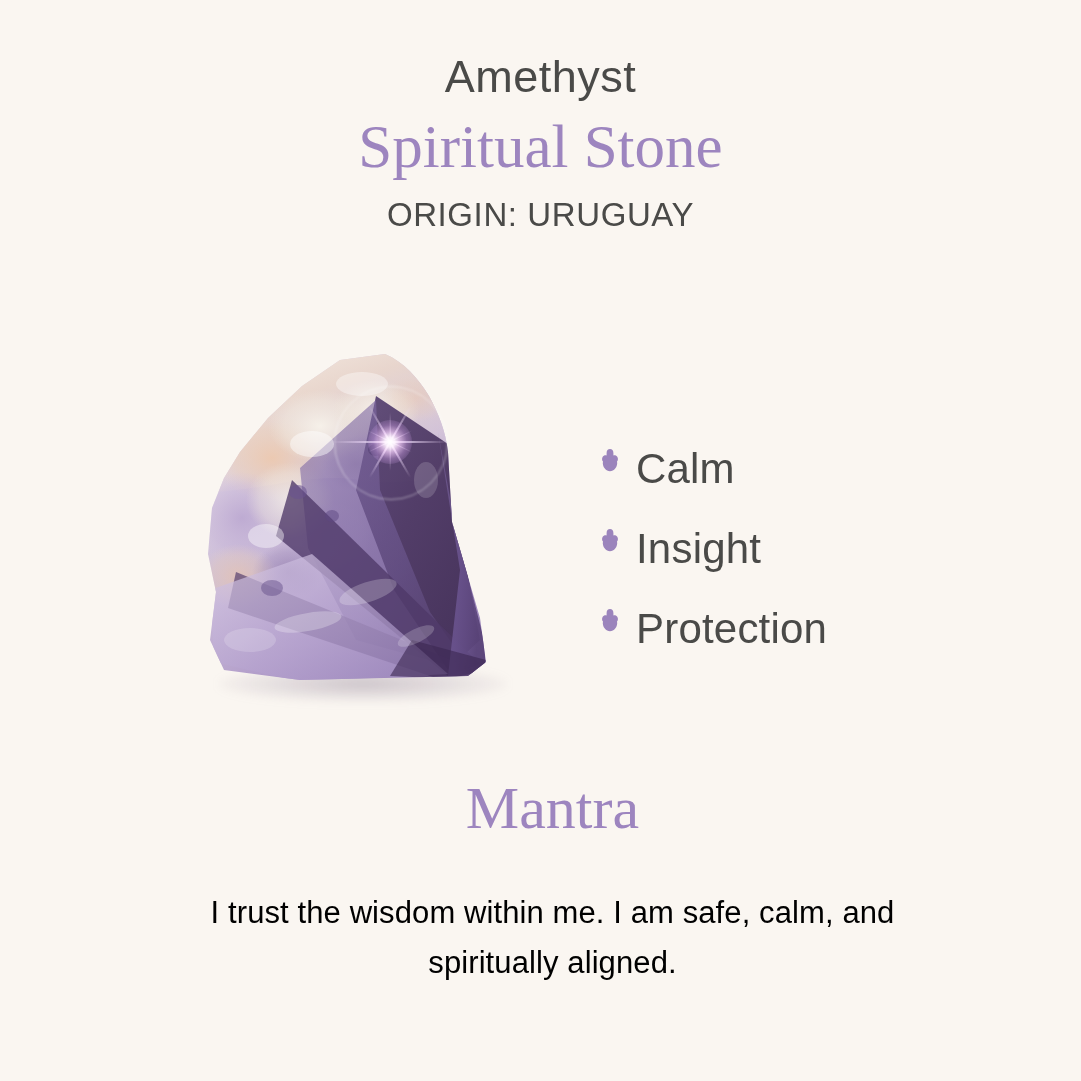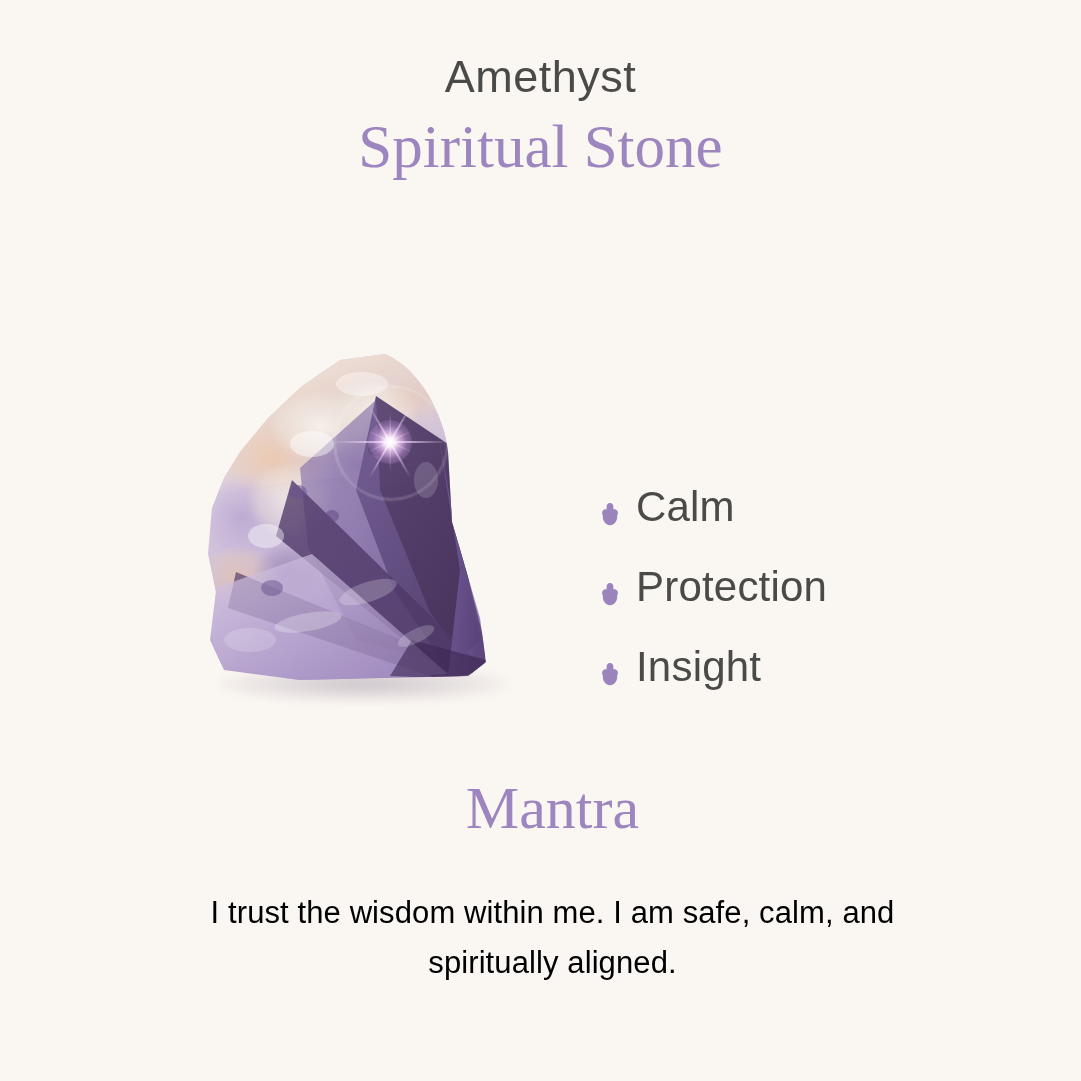--- a/index.html
+++ b/index.html
@@ -137,21 +137,21 @@
 
   
   #benefits {
     position: absolute;
     left: 600px;
     top: 448px;
     width: 420px;
   }
   .benefit-row {
     display: flex;
-    align-items: flex-end;
+    align-items: flex-start;
     height: 80px;
   }
   .benefit-bullet {
     width: 20px;
     height: 26px;
     flex: 0 0 20px;
     margin-right: 16px;
     display: block;
   }
   .benefit-label {
@@ -191,20 +191,21 @@
   }
 </style>
 </head>
 <body>
 
 <div id="card">
 
   <div id="header">
     <div id="stone-name">Amethyst</div>
     <div id="stone-title">Spiritual Stone</div>
+    <div id="stone-origin">ORIGIN: URUGUAY</div>
   </div>
 
   <div id="crystal-figure">
 
     <div id="crystal-shadow"></div>
 
     <svg id="crystal-svg" viewBox="0 0 360 390">
       <defs>
         <clipPath id="stoneClip">
           <path d="M205,14 C224,22 238,38 249,56 C258,72 266,92 268,112
@@ -356,33 +357,33 @@
 
     <div class="benefit-row">
       <svg class="benefit-bullet" viewBox="0 0 20 26">
         <path d="M10,1 C12.1,1 13.4,2.6 13.4,4.9 L13.4,7.4
                  C15.1,7.0 16.6,7.6 17.4,9.0 C18.3,10.6 18.0,12.5 17.0,13.6
                  C17.6,15.9 16.9,18.6 15.2,20.6 C13.8,22.3 11.9,23.3 10,23.3
                  C8.1,23.3 6.2,22.3 4.8,20.6 C3.1,18.6 2.4,15.9 3.0,13.6
                  C2.0,12.5 1.7,10.6 2.6,9.0 C3.4,7.6 4.9,7.0 6.6,7.4
                  L6.6,4.9 C6.6,2.6 7.9,1 10,1 Z" fill="#9b84bc"></path>
       </svg>
-      <span class="benefit-label">Protection</span>
+      <span class="benefit-label">Insight</span>
     </div>
 
     <div class="benefit-row">
       <svg class="benefit-bullet" viewBox="0 0 20 26">
         <path d="M10,1 C12.1,1 13.4,2.6 13.4,4.9 L13.4,7.4
                  C15.1,7.0 16.6,7.6 17.4,9.0 C18.3,10.6 18.0,12.5 17.0,13.6
                  C17.6,15.9 16.9,18.6 15.2,20.6 C13.8,22.3 11.9,23.3 10,23.3
                  C8.1,23.3 6.2,22.3 4.8,20.6 C3.1,18.6 2.4,15.9 3.0,13.6
                  C2.0,12.5 1.7,10.6 2.6,9.0 C3.4,7.6 4.9,7.0 6.6,7.4
                  L6.6,4.9 C6.6,2.6 7.9,1 10,1 Z" fill="#9b84bc"></path>
       </svg>
-      <span class="benefit-label">Insight</span>
+      <span class="benefit-label">Protection</span>
     </div>
 
   </div>
 
   <div id="mantra">
     <div id="mantra-heading">Mantra</div>
     <div id="mantra-text">I trust the wisdom within me. I am safe, calm, and spiritually aligned.</div>
   </div>
 
 </div>

